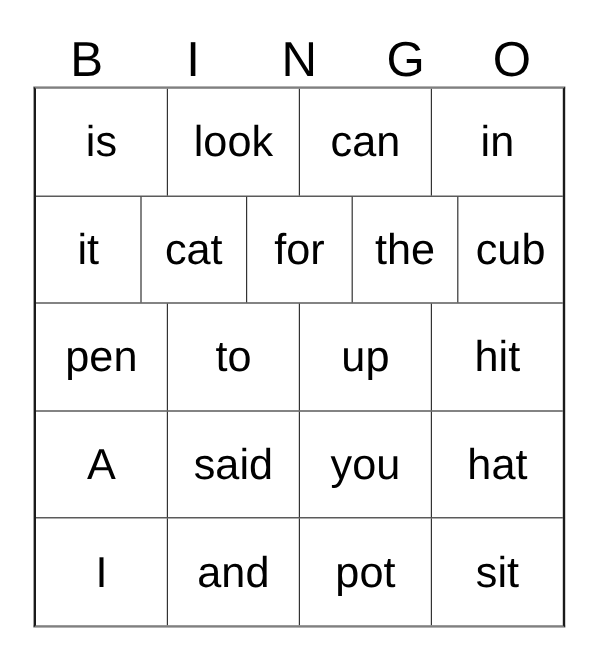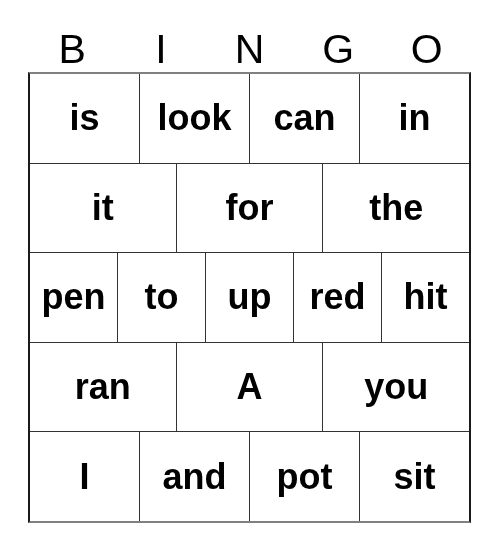--- a/index.html
+++ b/index.html
@@ -63,21 +63,20 @@
   .grid-cell {
     flex: 1 1 0;
     display: flex;
     align-items: center;
     justify-content: center;
     font-size: 36px;
     line-height: 1;
     box-sizing: border-box;
     overflow: hidden;
     white-space: nowrap;
-    font-weight: bold;
   }
   .grid-cell + .grid-cell {
     border-left: 1px solid #333333;
   }
 </style>
 </head>
 <body>
 
 <div class="card">
 
@@ -93,36 +92,38 @@
 
     <div class="grid-row">
       <div class="grid-cell">is</div>
       <div class="grid-cell">look</div>
       <div class="grid-cell">can</div>
       <div class="grid-cell">in</div>
     </div>
 
     <div class="grid-row">
       <div class="grid-cell">it</div>
+      <div class="grid-cell">cat</div>
       <div class="grid-cell">for</div>
       <div class="grid-cell">the</div>
+      <div class="grid-cell">cub</div>
     </div>
 
     <div class="grid-row">
       <div class="grid-cell">pen</div>
       <div class="grid-cell">to</div>
       <div class="grid-cell">up</div>
-      <div class="grid-cell">red</div>
       <div class="grid-cell">hit</div>
     </div>
 
     <div class="grid-row">
-      <div class="grid-cell">ran</div>
       <div class="grid-cell">A</div>
+      <div class="grid-cell">said</div>
       <div class="grid-cell">you</div>
+      <div class="grid-cell">hat</div>
     </div>
 
     <div class="grid-row">
       <div class="grid-cell">I</div>
       <div class="grid-cell">and</div>
       <div class="grid-cell">pot</div>
       <div class="grid-cell">sit</div>
     </div>
 
   </div>

